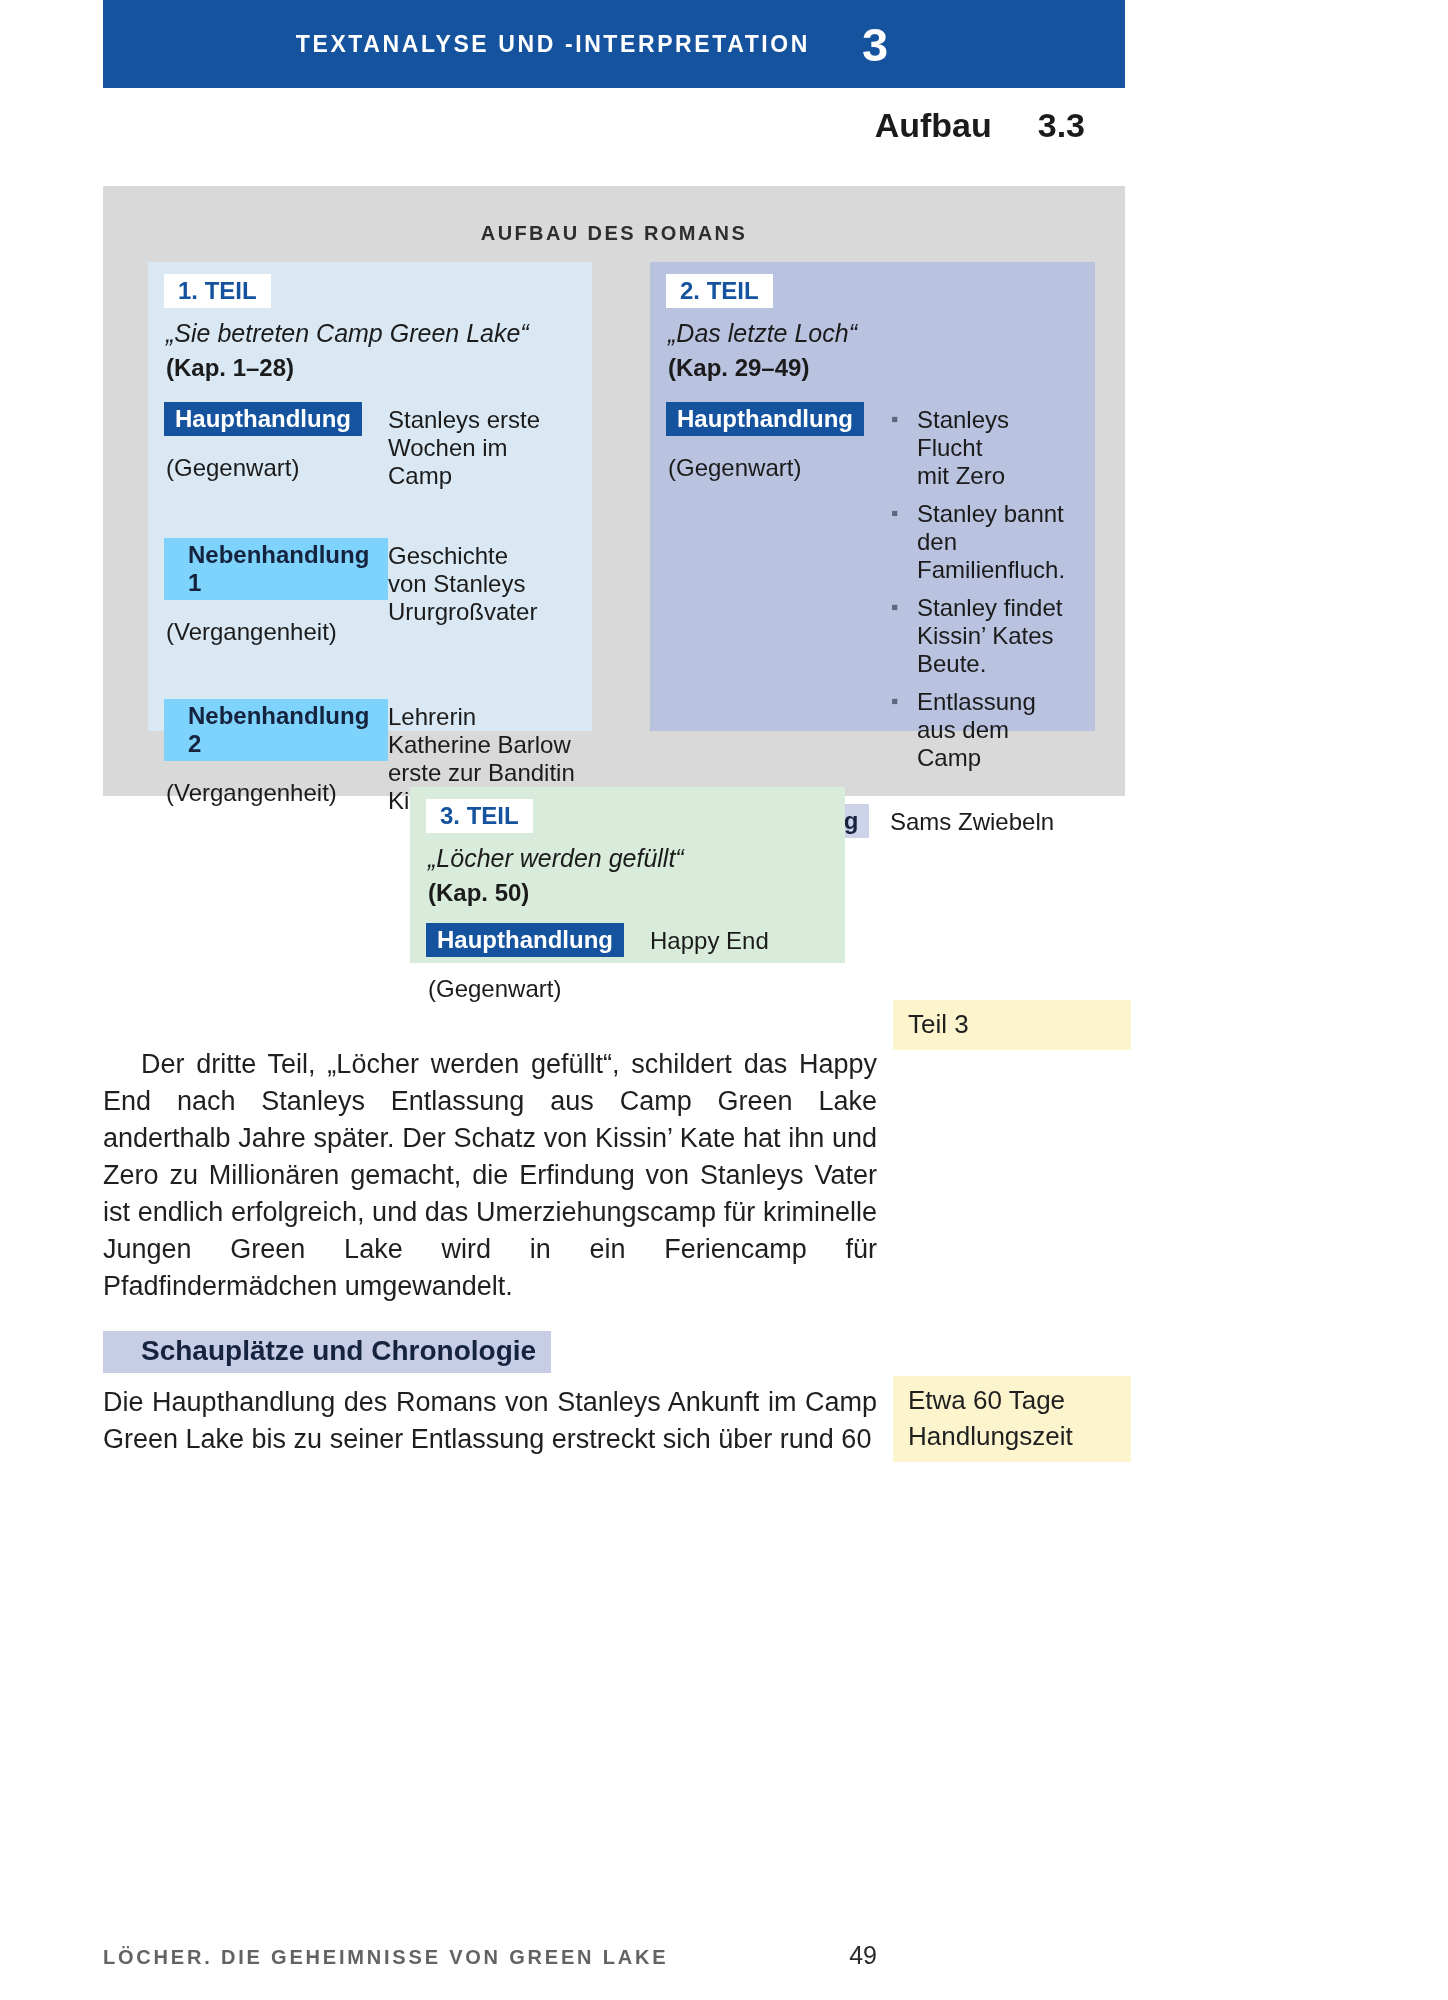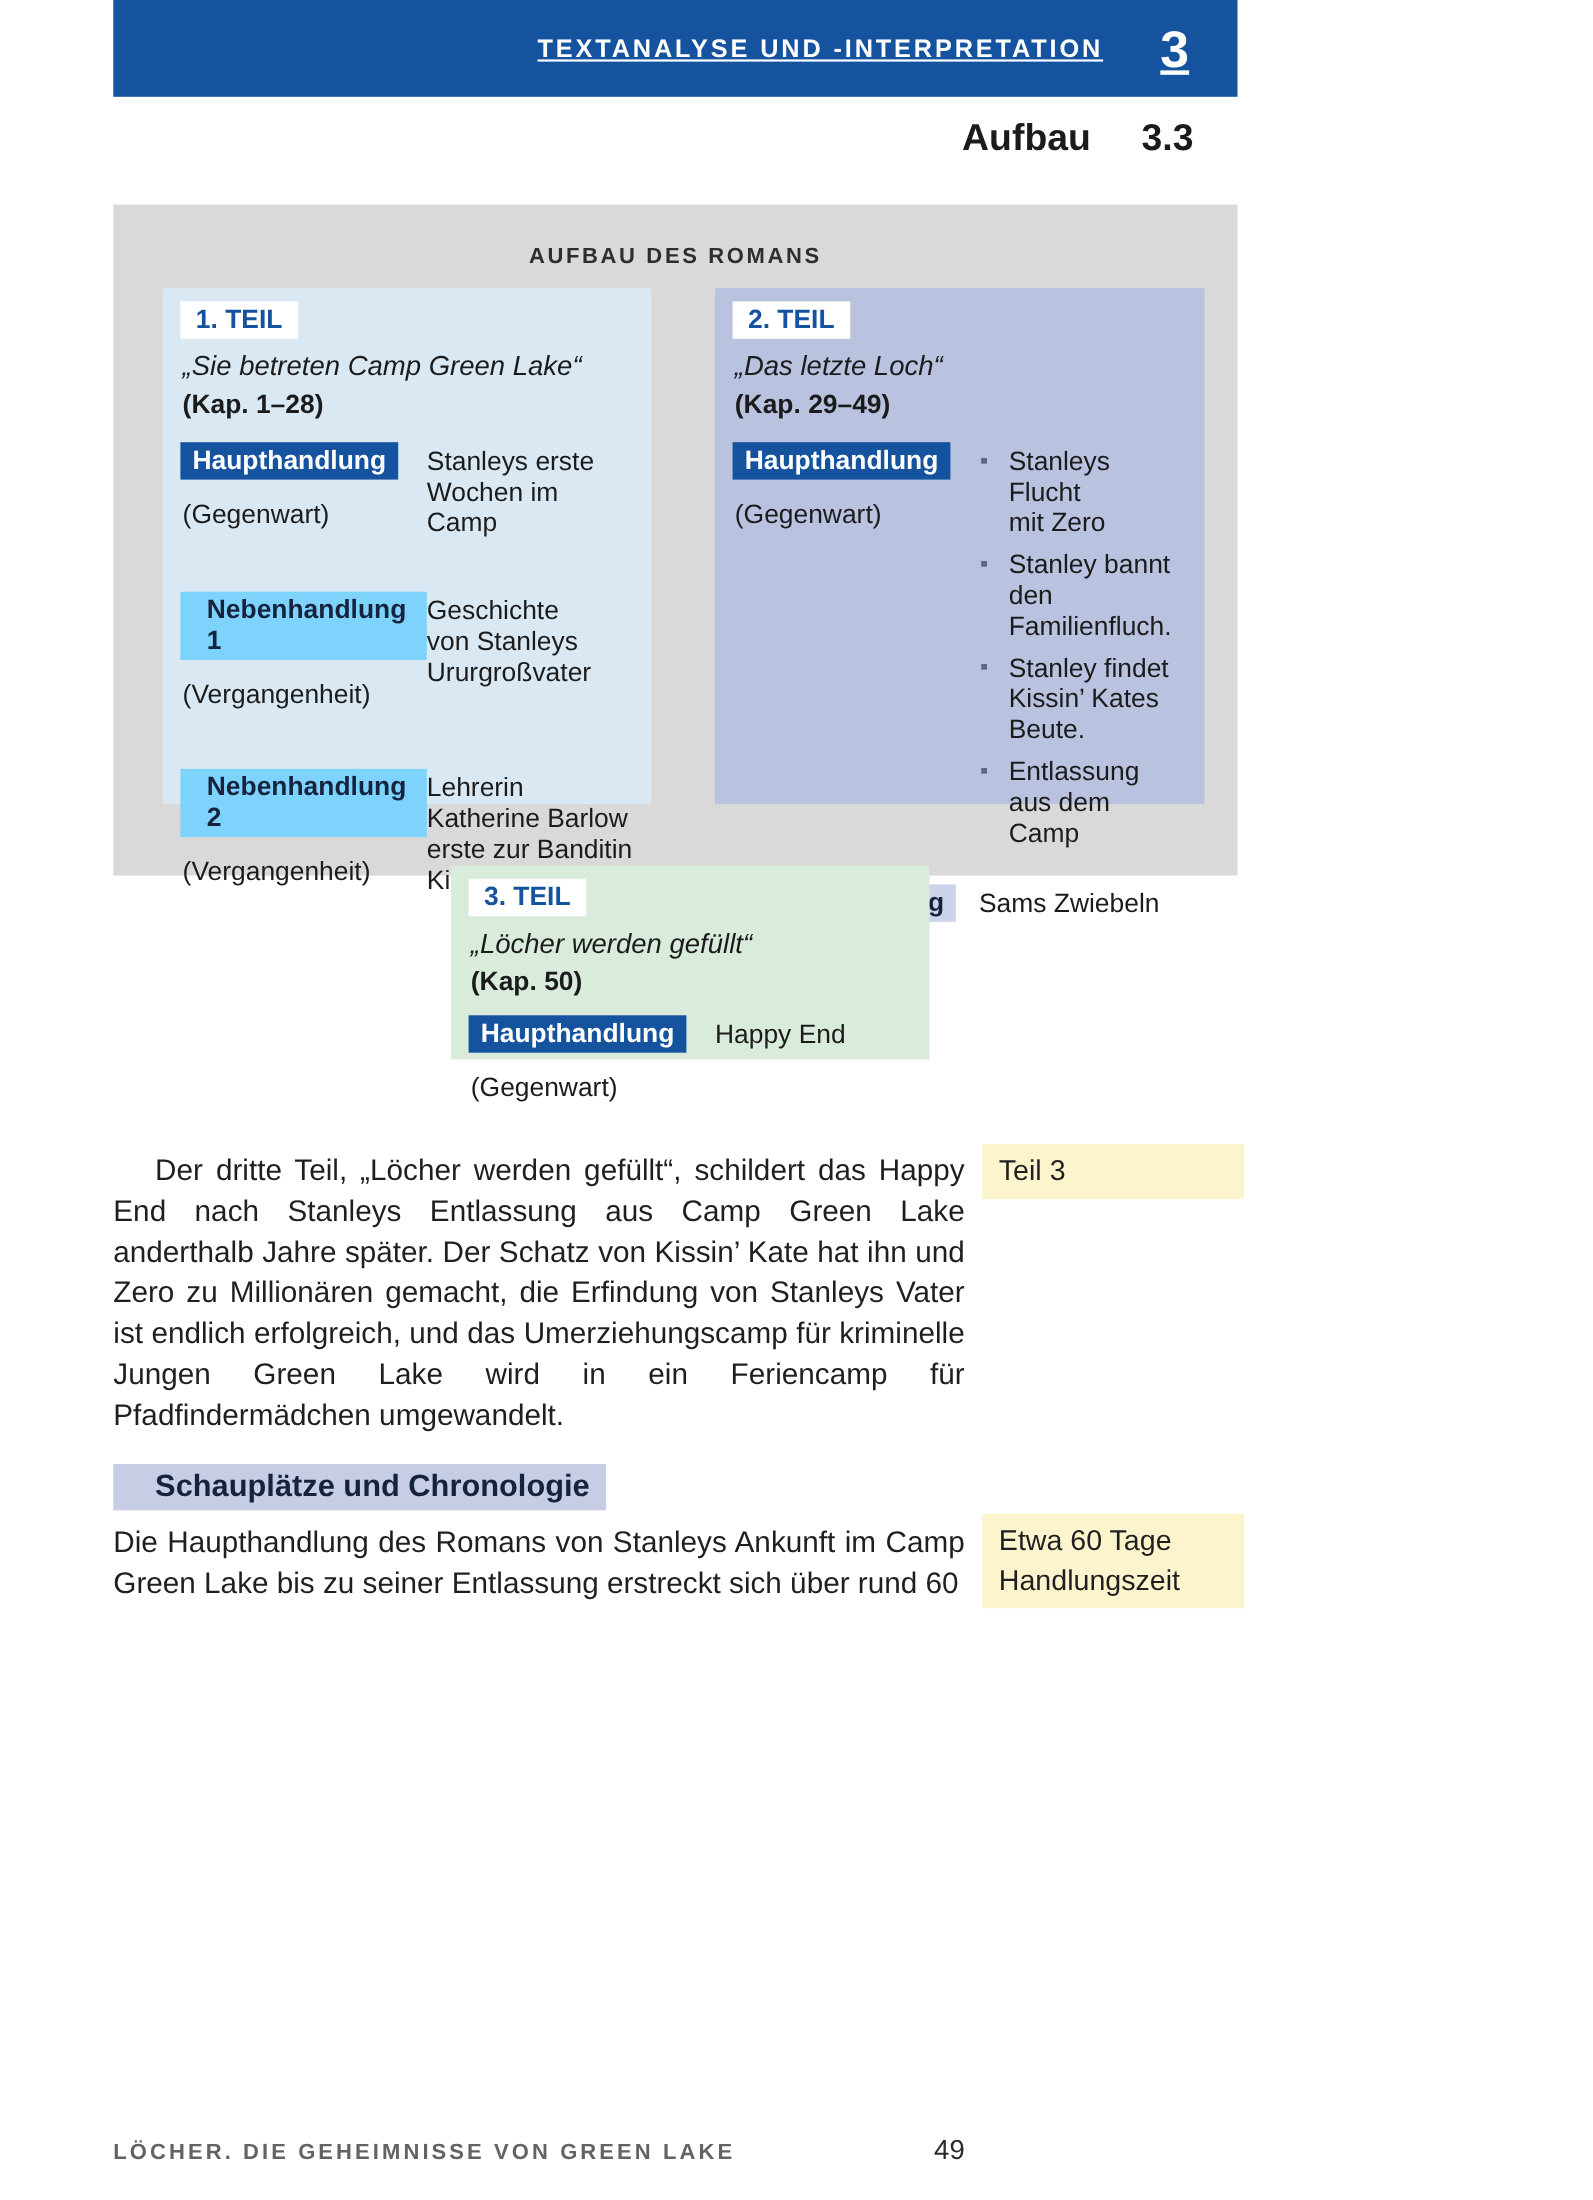--- a/index.html
+++ b/index.html
@@ -6,21 +6,21 @@
   html, body { background: #ffffff; }
   .page {
     position: relative; width: 1448px; height: 2000px; background: #ffffff;
     font-family: "Liberation Sans", sans-serif; color: #1b1b1b; overflow: hidden;
   }
 
   
   .topbar {
     position: absolute; left: 103px; top: 0; width: 1022px; height: 88px;
     background: #15539f; color: #ffffff; display: flex; align-items: center;
-    justify-content: flex-end; gap: 52px; padding-right: 44px; text-decoration: underline;
+    justify-content: center; gap: 52px; padding-right: 44px;
   }
   .topbar-title { font-size: 23px; font-weight: bold; letter-spacing: 2.6px; }
   .topbar-number { font-size: 47px; font-weight: bold; line-height: 1; }
 
   .subheader {
     position: absolute; left: 103px; top: 106px; width: 982px;
     display: flex; justify-content: flex-end; gap: 46px;
     font-size: 34px; font-weight: bold; color: #1b1b1b;
   }
 
@@ -63,21 +63,21 @@
     font-size: 27px; line-height: 37px; text-align: justify; text-indent: 38px; color: #1f1f1f;
   }
   .paragraph-2 {
     position: absolute; left: 103px; top: 1384px; width: 774px;
     font-size: 27px; line-height: 37px; text-align: justify; color: #1f1f1f;
   }
   .margin-note {
     position: absolute; left: 893px; width: 238px; background: #fbf4cd;
     font-size: 26px; line-height: 36px; padding: 6px 10px 8px 15px; white-space: pre-line; color: #1f1f1f;
   }
-  .note-1 { top: 1040px; }
+  .note-1 { top: 1000px; }
   .note-2 { top: 1376px; }
   .section-heading {
     position: absolute; left: 103px; top: 1331px; width: 448px; height: 42px;
     background: #c6cde5; color: #15233f; font-size: 28px; font-weight: bold;
     padding: 4px 0 0 38px;
   }
 
   
   .footer {
     position: absolute; left: 103px; top: 1941px; width: 774px;

